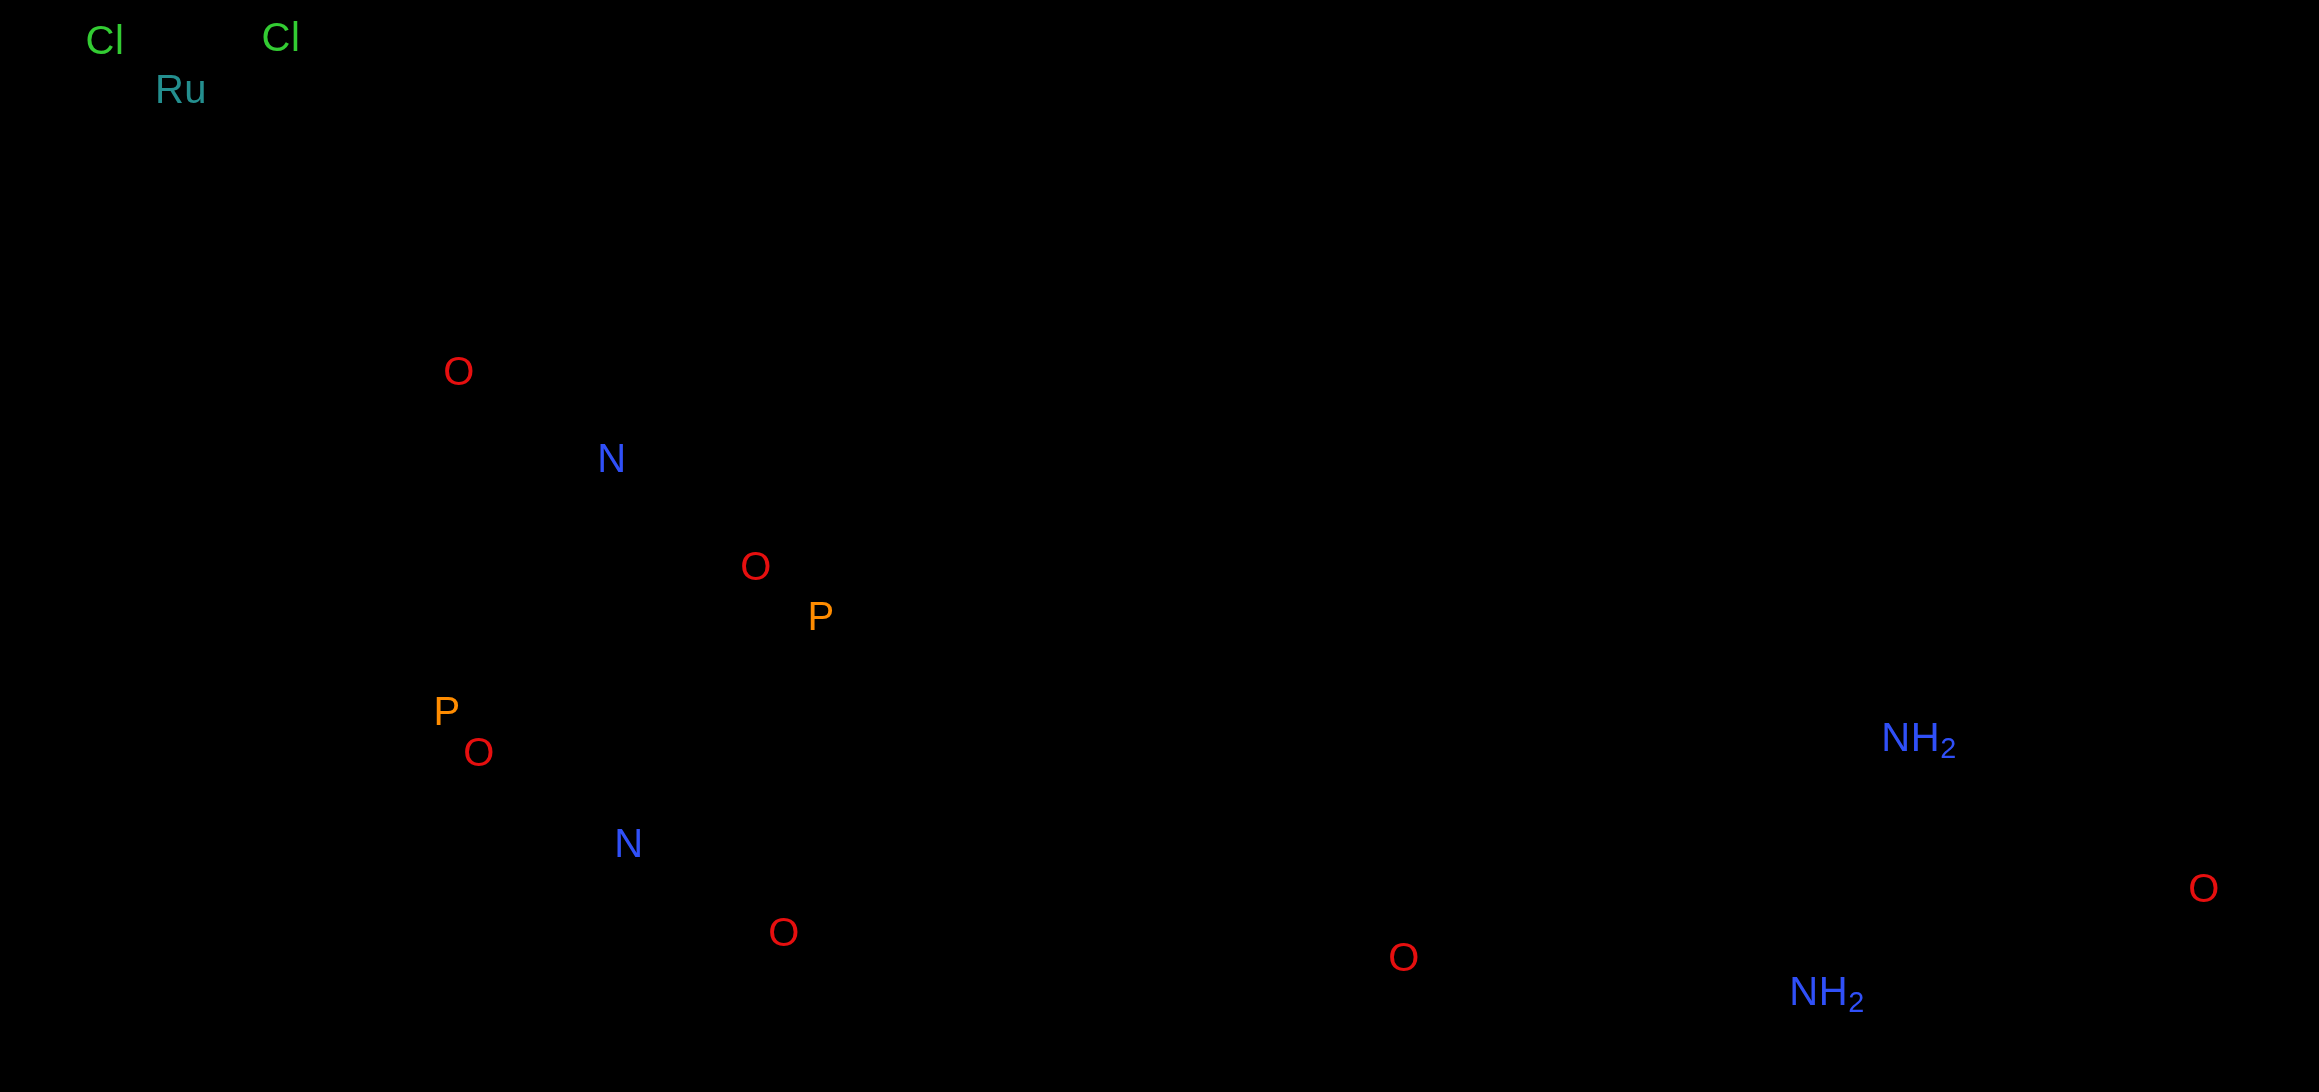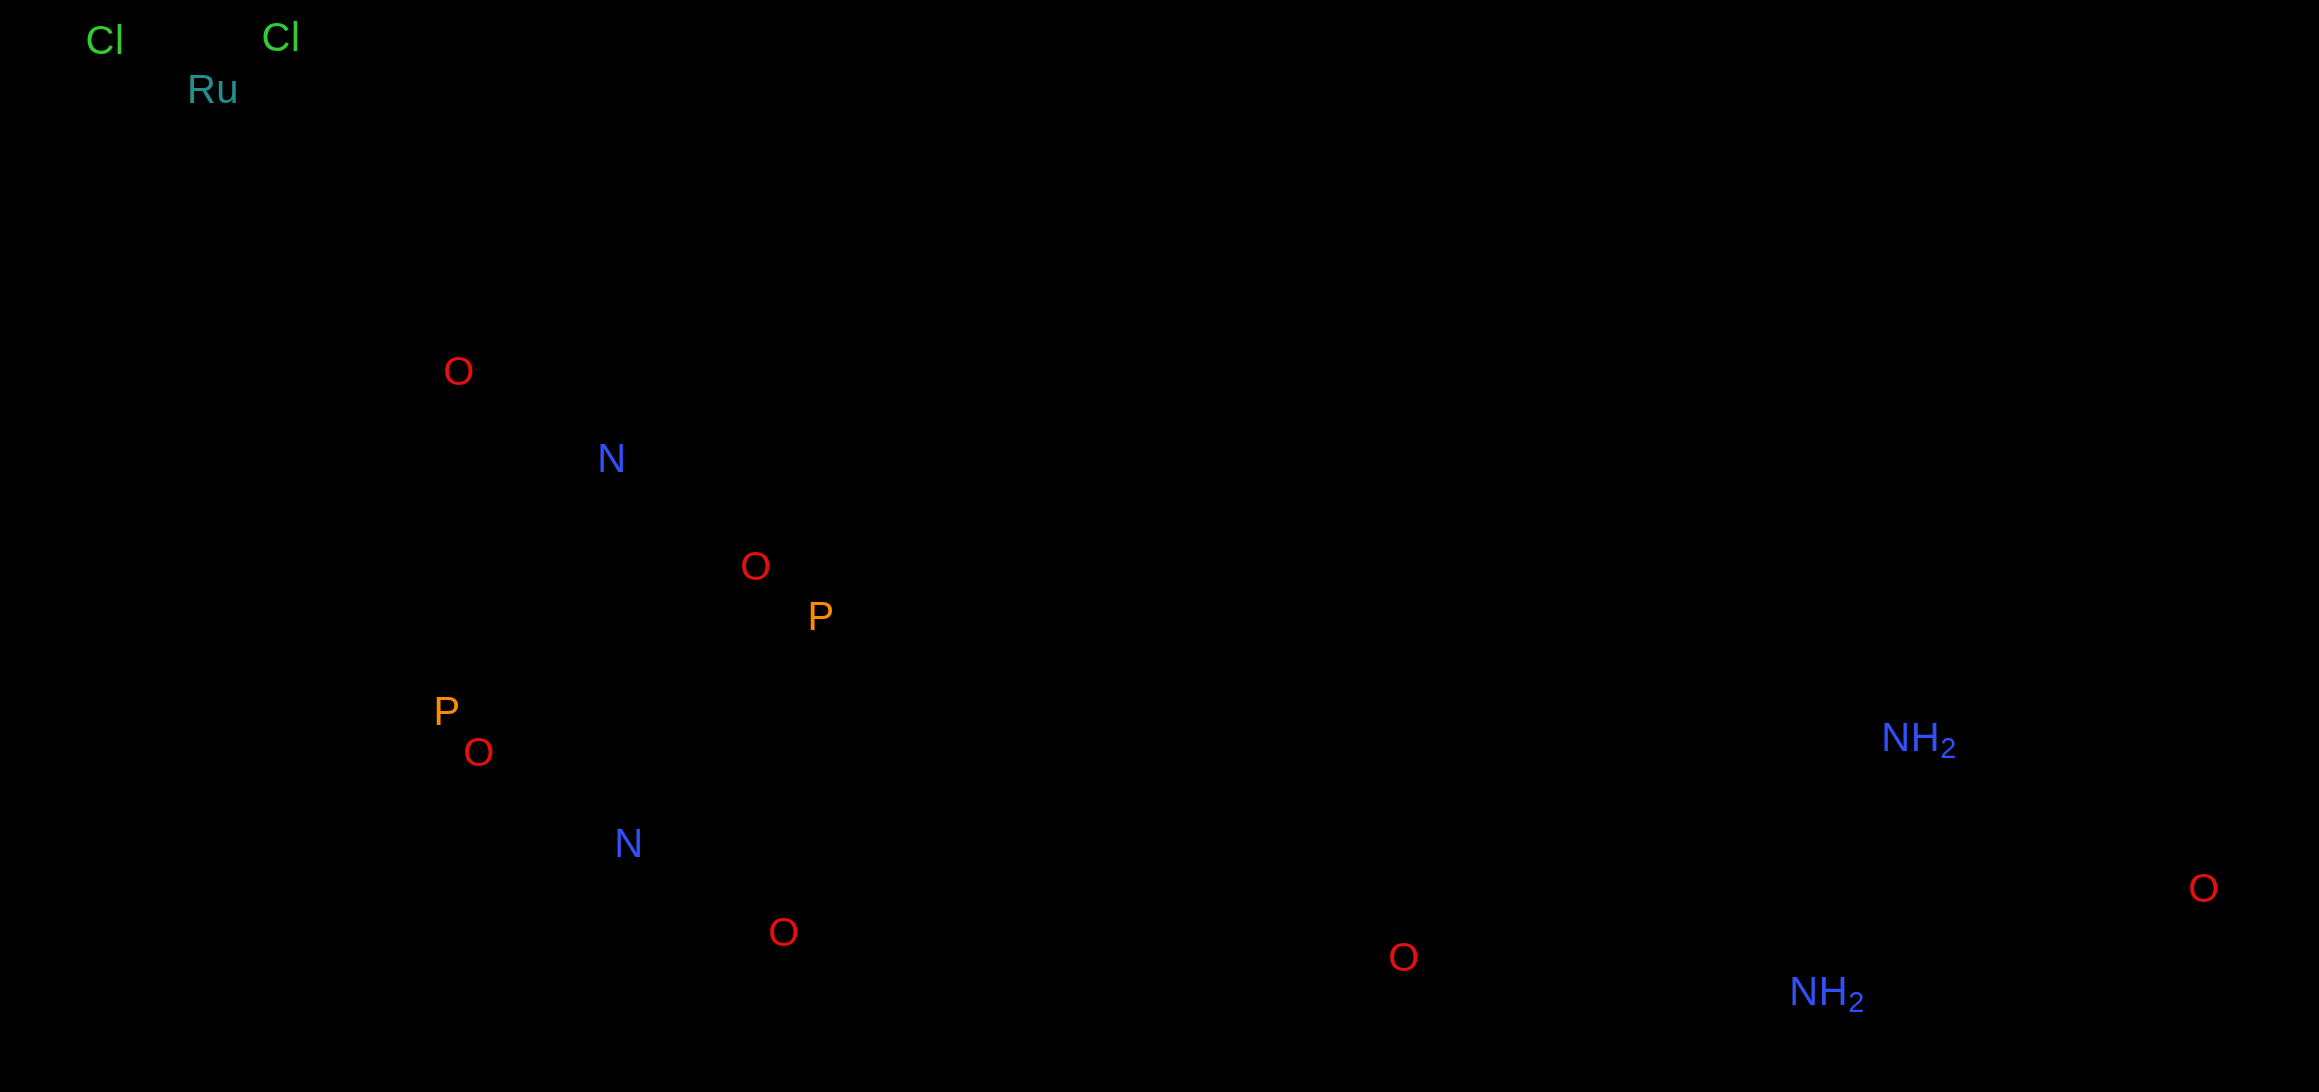--- a/index.html
+++ b/index.html
@@ -36,21 +36,21 @@
     line-height: 0;
     vertical-align: -0.25em;
   }
 </style>
 </head>
 <body>
 
 <div class="molecule-canvas" id="canvas" style="width: 2319px; height: 1092px; background: rgb(0, 0, 0);">
     <span class="atom-label" style="left: 84px; top: 40px; color: rgb(51, 204, 51);">Cl</span>
     <span class="atom-label" style="left: 260px; top: 37px; color: rgb(51, 204, 51);">Cl</span>
-    <span class="atom-label" style="left: 192px; top: 89px; color: rgb(36, 143, 143); text-align: center;">Ru</span>
+    <span class="atom-label" style="left: 160px; top: 89px; color: rgb(36, 143, 143); text-align: center;">Ru</span>
     <span class="atom-label" style="left: 438px; top: 371px; color: rgb(230, 15, 15);">O</span>
     <span class="atom-label" style="left: 591px; top: 458px; color: rgb(48, 80, 248);">N</span>
     <span class="atom-label" style="left: 735px; top: 566px; color: rgb(230, 15, 15);">O</span>
     <span class="atom-label" style="left: 800px; top: 616px; color: rgb(255, 140, 0);">P</span>
     <span class="atom-label" style="left: 426px; top: 711px; color: rgb(255, 140, 0);">P</span>
     <span class="atom-label" style="left: 458px; top: 752px; color: rgb(230, 15, 15);">O</span>
     <span class="atom-label" style="left: 608px; top: 843px; color: rgb(48, 80, 248);">N</span>
     <span class="atom-label" style="left: 763px; top: 932px; color: rgb(230, 15, 15);">O</span>
     <span class="atom-label" style="left: 1383px; top: 957px; color: rgb(230, 15, 15);">O</span>
     <span class="atom-label" style="left: 1898px; top: 737px; color: rgb(48, 80, 248);">NH<sub>2</sub></span>

